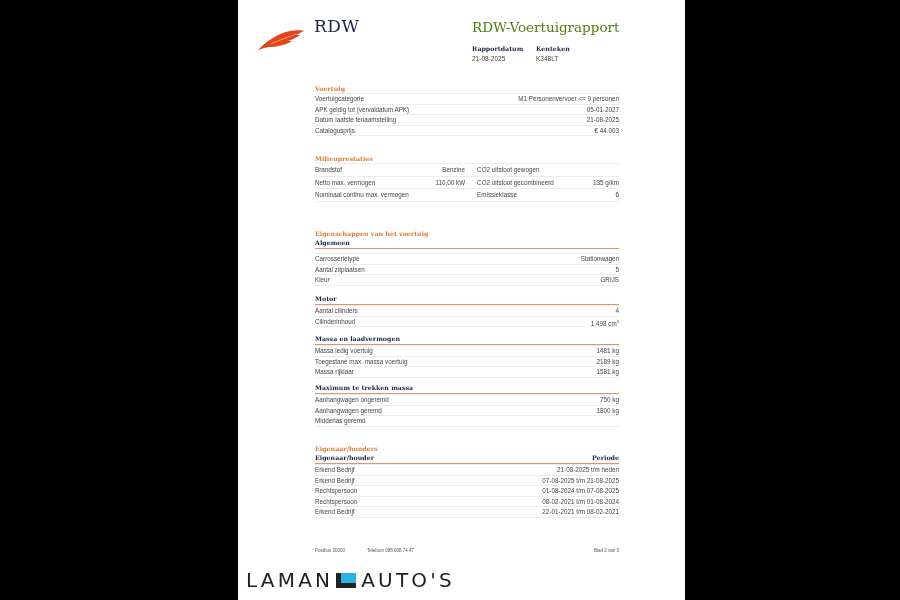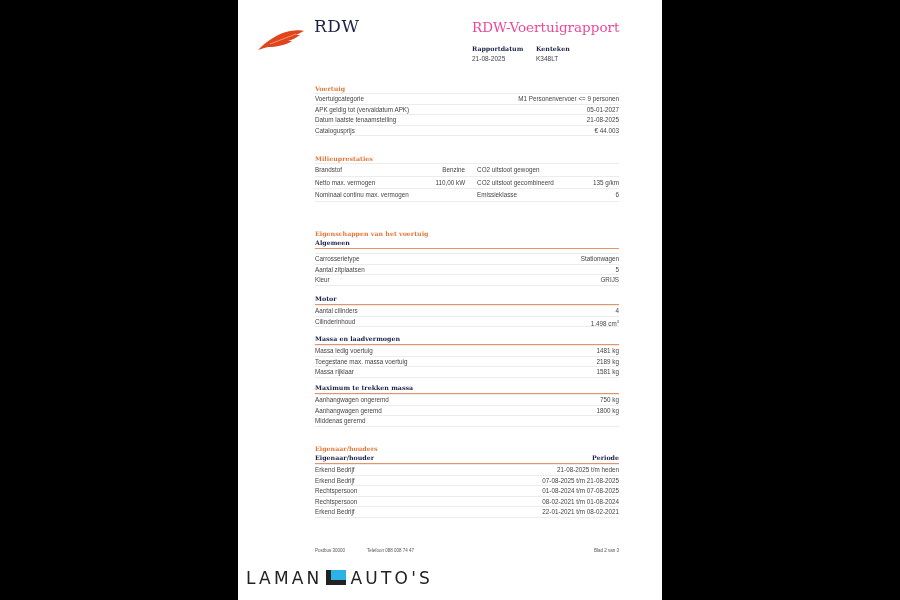--- a/index.html
+++ b/index.html
@@ -1,36 +1,36 @@
 <!DOCTYPE html>
 <html><head>
 <meta charset="utf-8">
 <style>
   html, body { margin:0; padding:0; }
   body { width:900px; height:600px; background:#000; position:relative; overflow:hidden; font-family:"Liberation Sans", sans-serif; }
-  .page { position:absolute; left:238px; top:0; width:424px; height:600px; background:#fff; overflow:hidden; }
+  .page { position:absolute; left:238px; top:0; width:424px; height:600px; background:#fff; overflow:hidden;padding-left:23px; }
   .logo { position:absolute; left:18px; top:28px; }
   .rdw-word { position:absolute; left:76px; top:16px; font-family:"DejaVu Serif", serif; font-size:17px; color:#1c2347; letter-spacing:0.5px; }
-  .report-title { position:absolute; left:234px; top:19px; font-family:"DejaVu Serif", serif; font-size:13.5px; color:#ec4899; }
+  .report-title { position:absolute; left:234px; top:19px; font-family:"DejaVu Serif", serif; font-size:13.5px; color:#4d7c0f; }
   .meta { position:absolute; top:45px; font-size:6.5px; color:#444; }
   .meta .lbl { font-family:"DejaVu Serif", serif; font-weight:bold; color:#1c2347; font-size:6.3px; margin-bottom:3px; }
   .content { position:absolute; left:77px; width:304px; }
   .sec-title { color:#e07a3c; font-family:"DejaVu Serif", serif; font-weight:bold; font-size:6.3px; height:9px; line-height:9px; }
   .sub-title { color:#1c2347; font-family:"DejaVu Serif", serif; font-weight:bold; font-size:6.3px; height:9px; line-height:9px; border-bottom:1.5px solid #e8926a; padding-bottom:1px; }
   .row { display:flex; justify-content:space-between; font-size:6.3px; color:#444; height:9.5px; line-height:9.5px; border-top:1px solid #ececec; }
   .row:last-child { border-bottom:1px solid #ececec; }
   .grid4 { display:grid; grid-template-columns:52% 48%; }
   .half { display:flex; justify-content:space-between; font-size:6.3px; color:#444; height:11.5px; line-height:11.5px; border-top:1px solid #ececec; }
   .half.l { padding-right:8px; }
   .half.r { padding-left:4px; }
   .rule { height:1px; background:#ececec; }
   .owner-head { display:flex; justify-content:space-between; color:#1c2347; font-family:"DejaVu Serif", serif; font-weight:bold; font-size:6.3px; height:9px; line-height:9px; border-bottom:1.5px solid #e8926a; padding-bottom:1px; }
   .footer { position:absolute; top:548px; left:77px; width:304px; font-size:4.5px; color:#555; }
   .footer span { position:absolute; white-space:nowrap; }
-  .brand { position:absolute; left:8px; top:568px; font-family:"DejaVu Sans", sans-serif; font-size:17px; letter-spacing:3.2px; color:#222; white-space:nowrap; }
+  .brand { position:absolute; left:8px; top:568px; font-family:"DejaVu Sans", sans-serif; font-size:20px; letter-spacing:3.2px; color:#222; white-space:nowrap; }
   .brand .mark { display:inline-block; position:relative; width:20px; height:15px; margin:0 5px -1px 3px; }
   .brand .mark .b1 { position:absolute; left:0; top:0; width:20px; height:15px; background:#222; }
   .brand .mark .b2 { position:absolute; left:5px; top:0; width:15px; height:10px; background:#2bb3e5; }
   .url { position:absolute; left:247px; top:574px; font-family:"DejaVu Sans", sans-serif; font-weight:bold; font-size:11.5px; letter-spacing:1.6px; color:#222; white-space:nowrap; }
   .url .blue { color:#2bb3e5; }
   sup { font-size:4px; }
 </style>
 </head>
 <body>
 

